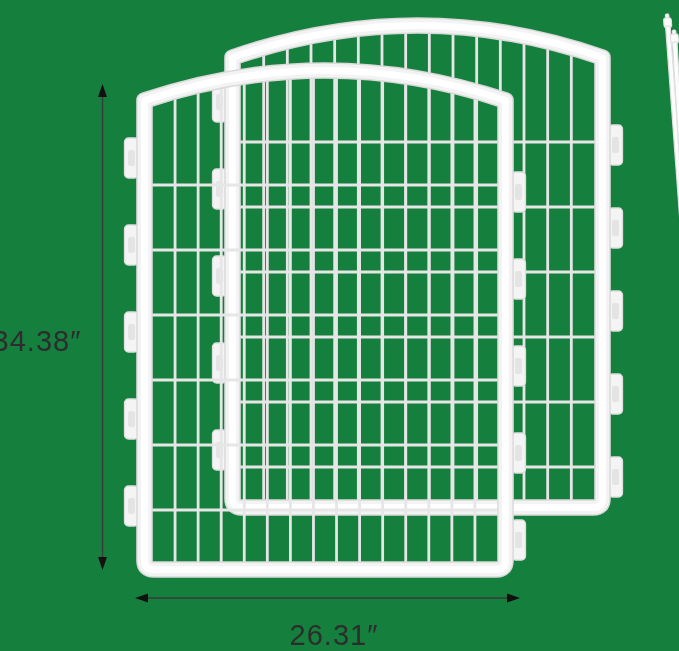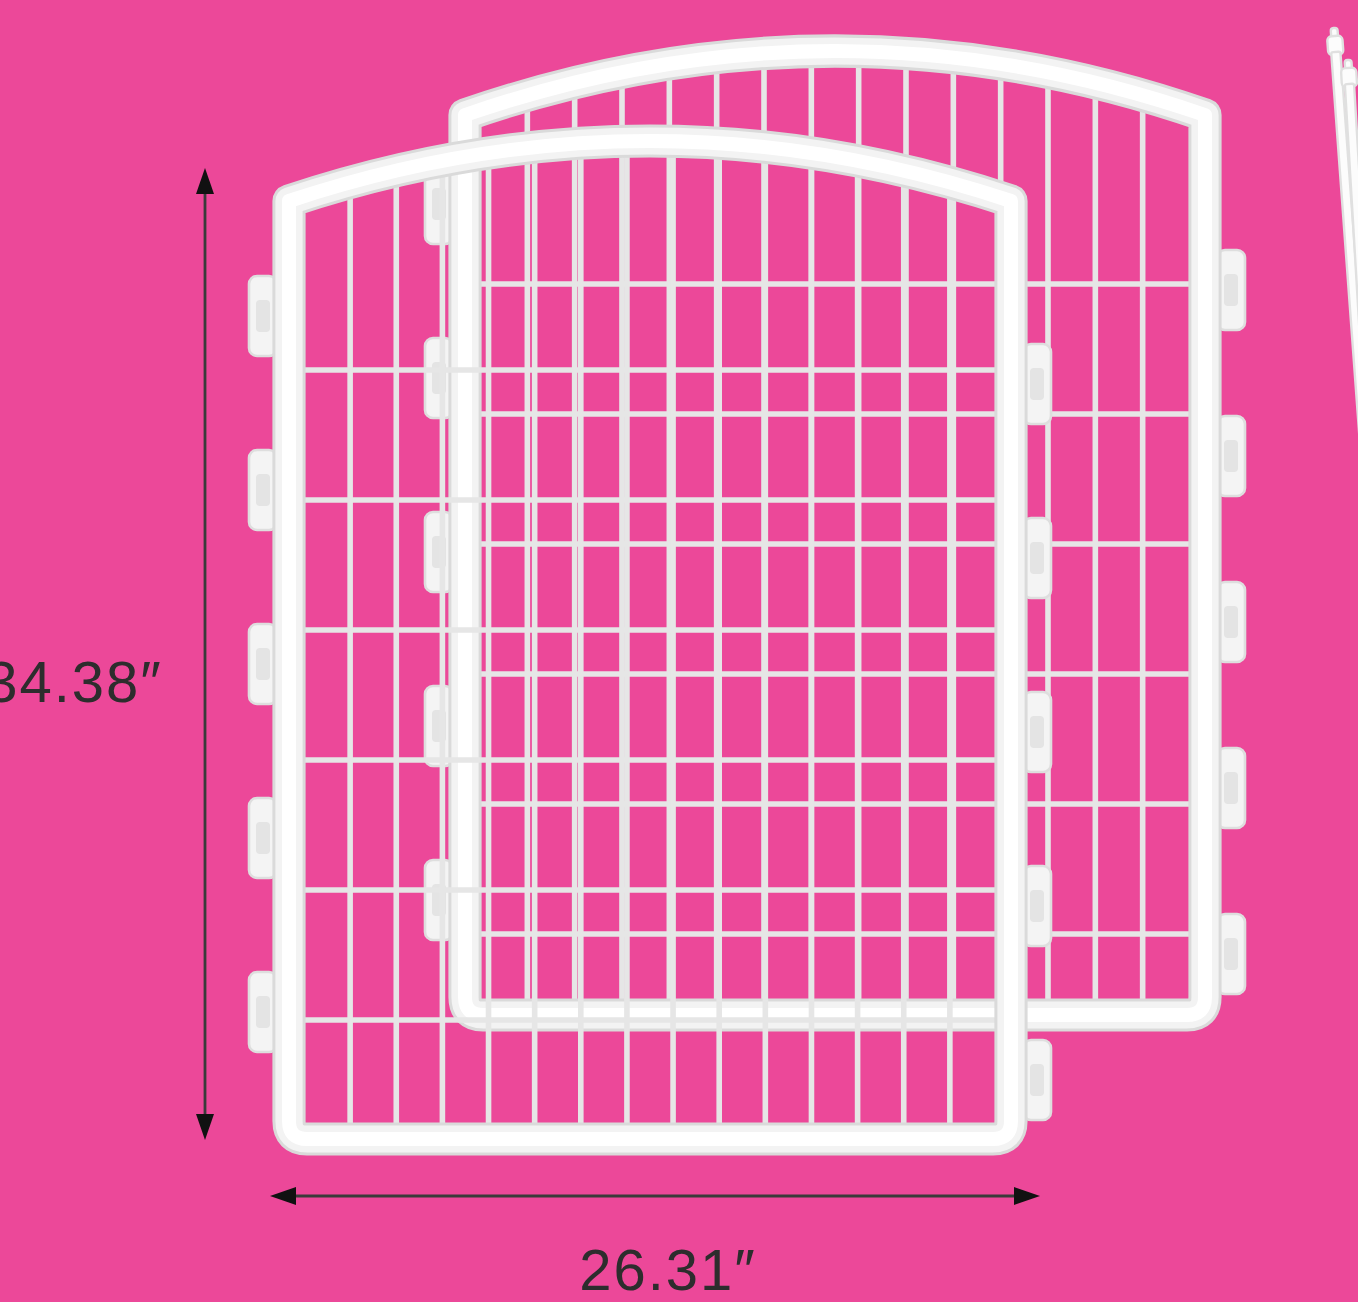--- a/index.html
+++ b/index.html
@@ -1,16 +1,16 @@
 <!DOCTYPE html>
 <html><head>
 <meta charset="utf-8">
 <style>
   html,body{margin:0;padding:0;background:#ffffff;}
-  .stage{position:relative;width:679px;height:651px;background:#ec4899;overflow:hidden;}
+  .stage{position:relative;width:679px;height:651px;background:#15803d;overflow:hidden;}
   svg{display:block;}
   .dim-label{
     font-family:"Liberation Sans", sans-serif;
     font-size:29px;
     font-weight:300;
     letter-spacing:1px;
     fill:#2d2d2d;
   }
 </style>
 </head>

